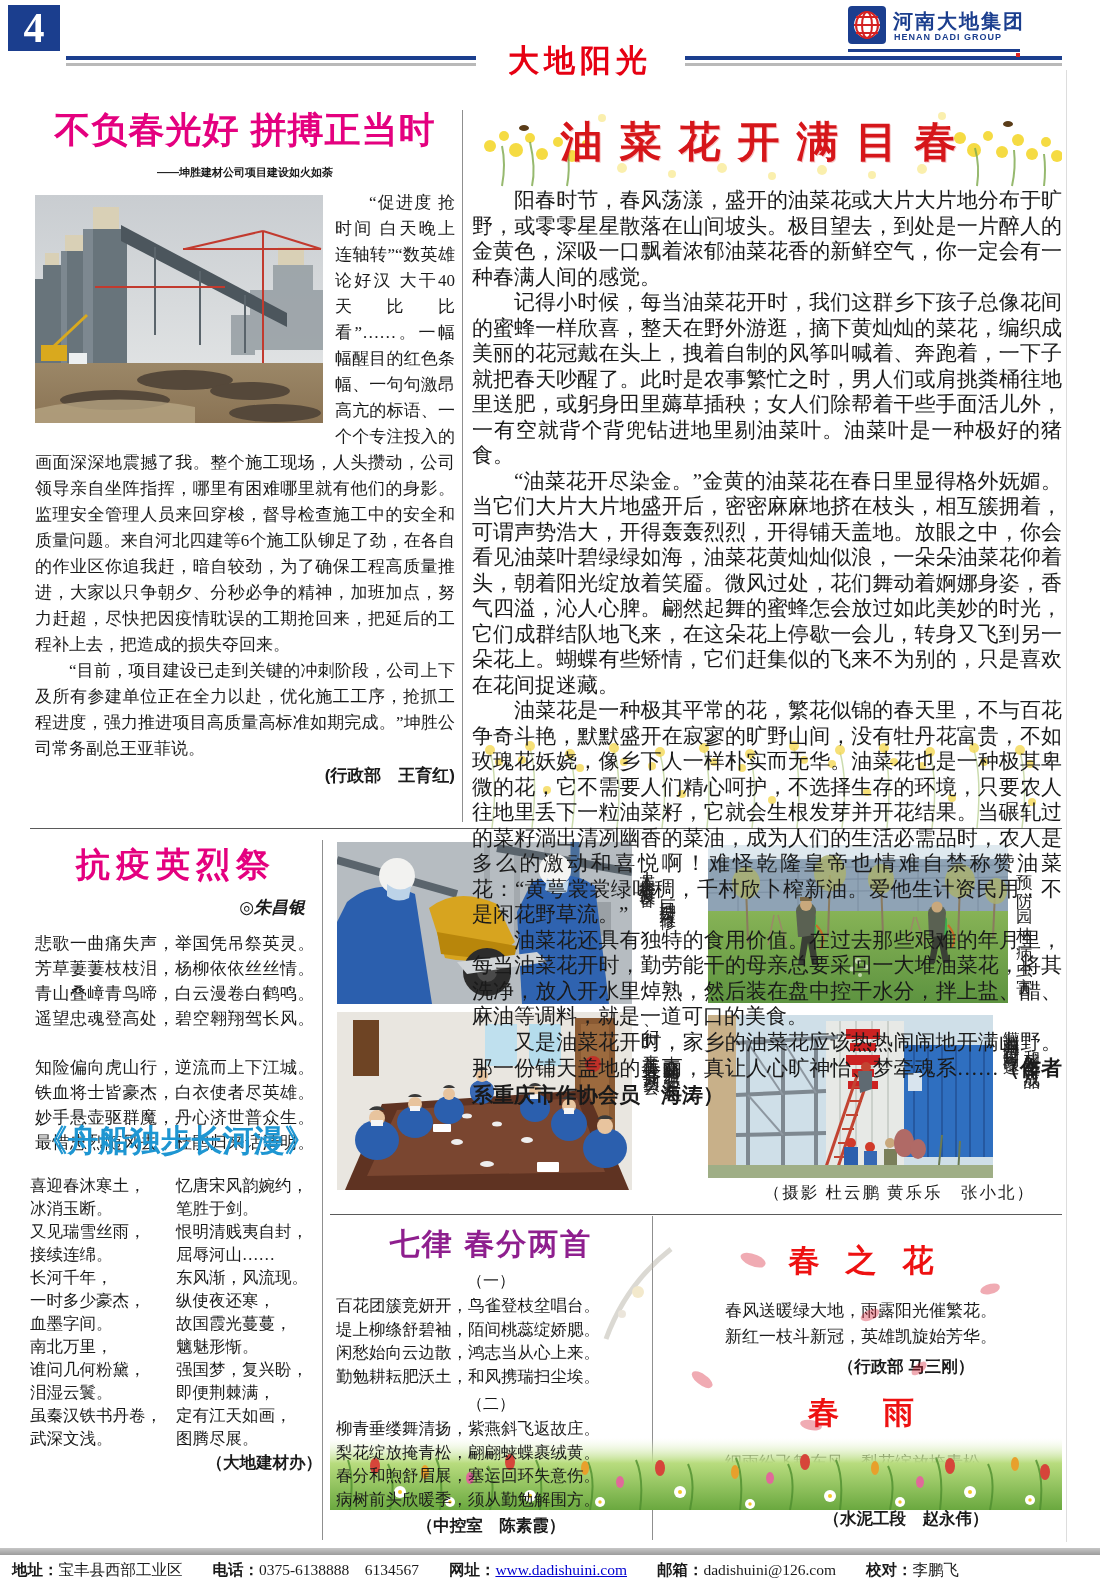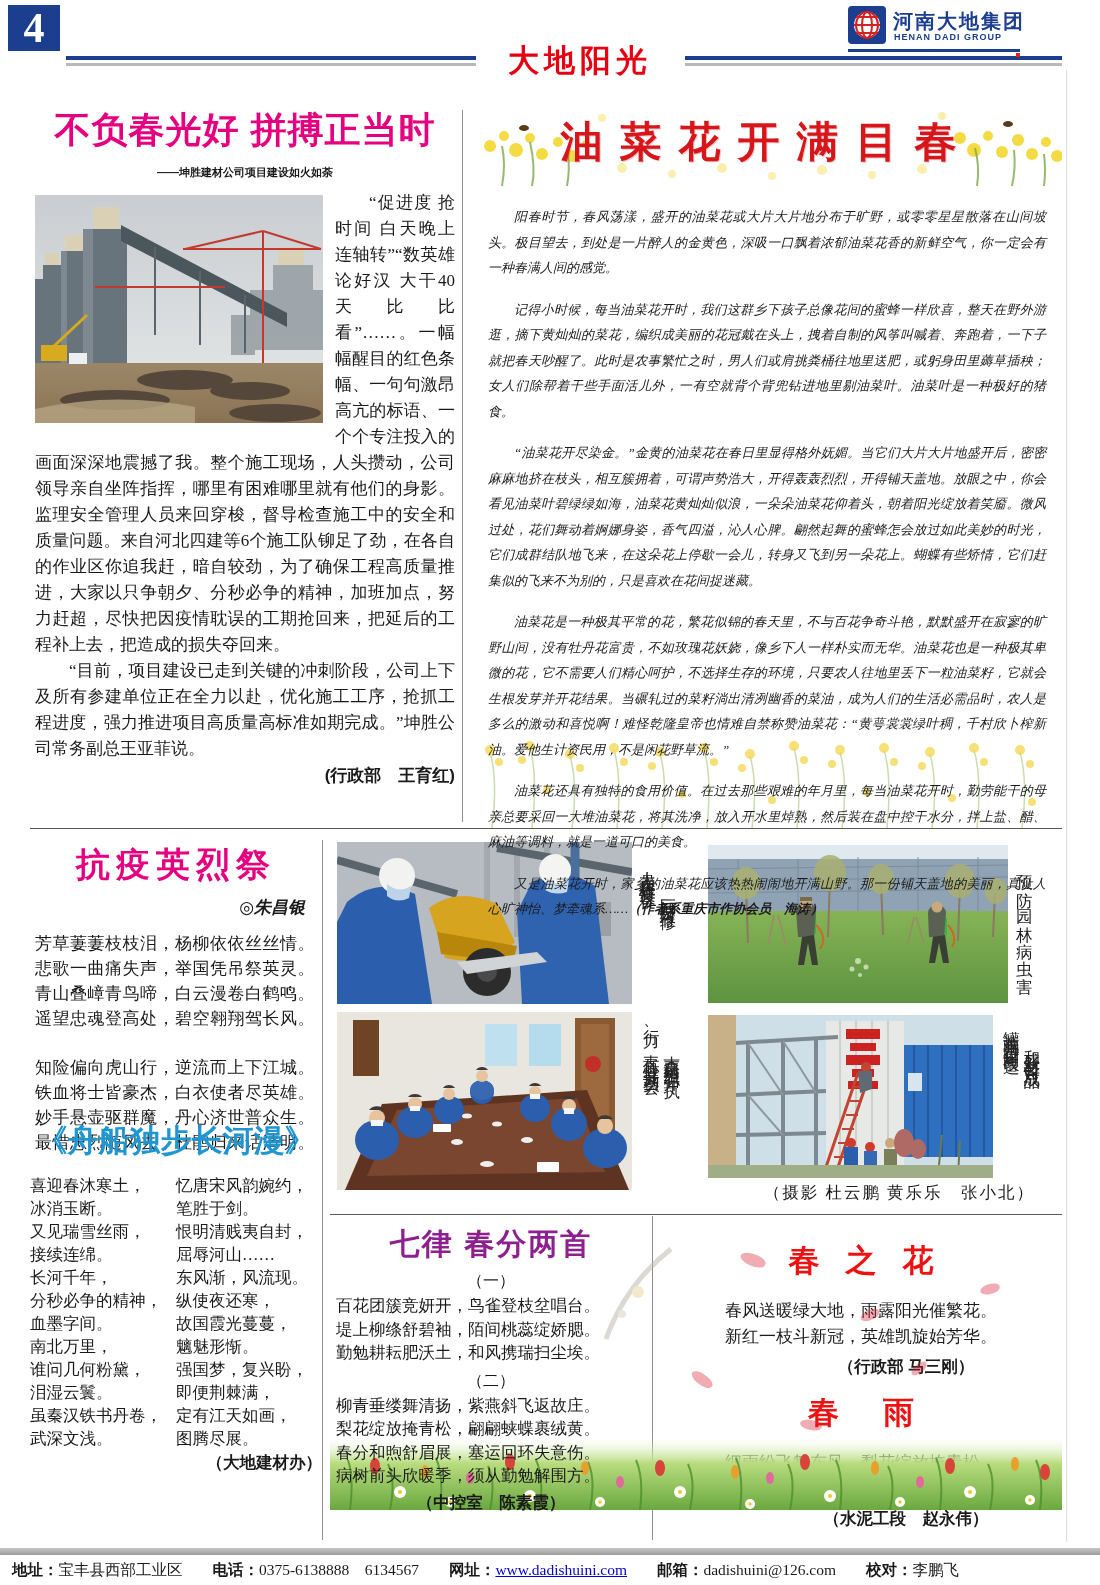--- a/index.html
+++ b/index.html
@@ -33,21 +33,21 @@
   .art1 p{margin:0;font-size:17px;line-height:26px;text-align:justify;text-indent:2em;}
   .art1 .byline{text-align:right;font-weight:bold;font-size:17px;margin-top:2px;}
   .art1-photo{float:left;width:288px;height:228px;margin:5px 12px 4px 0;}
 
   
   .art2{position:absolute;left:472px;top:98px;width:590px;height:726px;}
   .art2 .banner{position:relative;height:90px;}
   .art2 .banner .t{position:absolute;left:0;top:16px;width:100%;text-align:center;color:#d6161a;
                    font-size:42px;font-weight:900;letter-spacing:17px;font-family:"Liberation Serif",serif;
                    text-shadow:1px 1px 0 rgba(214,22,26,.25);}
-  .art2 p{position:relative;z-index:2;margin:16px;font-size:13px;line-height:25.5px;text-align:justify;text-indent:2em;font-style:italic;}
+  .art2 p{position:relative;z-index:2;margin:0;font-size:21px;line-height:25.5px;text-align:justify;text-indent:2em;}
   .art2 .byline{font-weight:bold;font-family:"Liberation Sans",sans-serif;}
   .flowerband{position:absolute;left:0;bottom:-4px;width:590px;height:168px;z-index:1;opacity:.85;}
 
   
   .kangyi{position:absolute;left:35px;top:842px;width:282px;}
   .kangyi h2{margin:0;text-align:center;font-size:34px;font-weight:900;color:#e4007f;letter-spacing:6px;}
   .kangyi .author{text-align:right;font-size:17px;margin:8px 12px 12px 0;font-style:italic;font-weight:bold;}
   .kangyi .pl{font-size:17px;line-height:25px;letter-spacing:.5px;}
   .kangyi .gap{height:24px;}
 
@@ -295,22 +295,22 @@
           <circle cx="560" cy="142" r="4"></circle>
       </g>
     </svg>
   </section>
 
   <div class="hline" style="left:30px;top:828px;width:1032px;"></div>
 
   <section class="kangyi">
     <h2 class="sans">抗疫英烈祭</h2>
     <div class="author">◎朱昌银</div>
+    <div class="pl">悲歌一曲痛失声，举国凭吊祭英灵。</div>
     <div class="pl">芳草萋萋枝枝泪，杨柳依依丝丝情。</div>
-    <div class="pl">悲歌一曲痛失声，举国凭吊祭英灵。</div>
     <div class="pl">青山叠嶂青鸟啼，白云漫卷白鹤鸣。</div>
     <div class="pl">遥望忠魂登高处，碧空翱翔驾长风。</div>
     <div class="gap"></div>
     <div class="pl">知险偏向虎山行，逆流而上下江城。</div>
     <div class="pl">铁血将士皆豪杰，白衣使者尽英雄。</div>
     <div class="pl">妙手悬壶驱群魔，丹心济世普众生。</div>
     <div class="pl">最惜忠烈随风去，杜鹃归来话清明。</div>
   </section>
 
   <div class="vline" style="left:322px;top:840px;height:700px;"></div>
@@ -551,21 +551,21 @@
 
   <section class="zhou">
     <h2>《舟船独步长河漫》</h2>
     <div class="cols">
       <div class="col">
         <div class="pl">喜迎春沐寒土，</div>
         <div class="pl">冰消玉断。</div>
         <div class="pl">又见瑞雪丝雨，</div>
         <div class="pl">接续连绵。</div>
         <div class="pl">长河千年，</div>
-        <div class="pl">分秒必争的精神，</div>
+        <div class="pl">一时多少豪杰，</div>
         <div class="pl">血墨字间。</div>
         <div class="pl">南北万里，</div>
         <div class="pl">谁问几何粉黛，</div>
         <div class="pl">泪湿云鬟。</div>
         <div class="pl">虽秦汉铁书丹卷，</div>
         <div class="pl">武深文浅。</div>
       </div>
       <div class="col">
         <div class="pl">忆唐宋风韵婉约，</div>
         <div class="pl">笔胜于剑。</div>
@@ -590,20 +590,21 @@
   <section class="qilv">
     <svg class="branch" width="90" height="110" viewBox="0 0 90 110">
       <path d="M85 5 Q40 40 20 95" stroke="#b9b4a8" stroke-width="5" fill="none"></path>
       <circle cx="52" cy="48" r="6" fill="#e8d49a"></circle>
         <circle cx="36" cy="70" r="4" fill="#d8cdb8"></circle>
     </svg>
     <h2 class="sans overz">七律 春分两首</h2>
     <div class="num overz">（一）</div>
     <div class="pl overz">百花团簇竞妍开，鸟雀登枝坌唱台。</div>
     <div class="pl overz">堤上柳绦舒碧袖，陌间桃蕊绽娇腮。</div>
+    <div class="pl overz">闲愁始向云边散，鸿志当从心上来。</div>
     <div class="pl overz">勤勉耕耘肥沃土，和风携瑞扫尘埃。</div>
     <div class="num overz">（二）</div>
     <div class="pl overz">柳青垂缕舞清扬，紫燕斜飞返故庄。</div>
     <div class="pl overz">梨花绽放掩青松，翩翩蛱蝶裹绒黄。</div>
     <div class="pl overz">春分和煦舒眉展，塞运回环失意伤。</div>
     <div class="pl overz">病树前头欣暖季，须从勤勉解围方。</div>
     <div class="byline sans overz">（中控室　陈素霞）</div>
   </section>
 
   <section class="spr">

